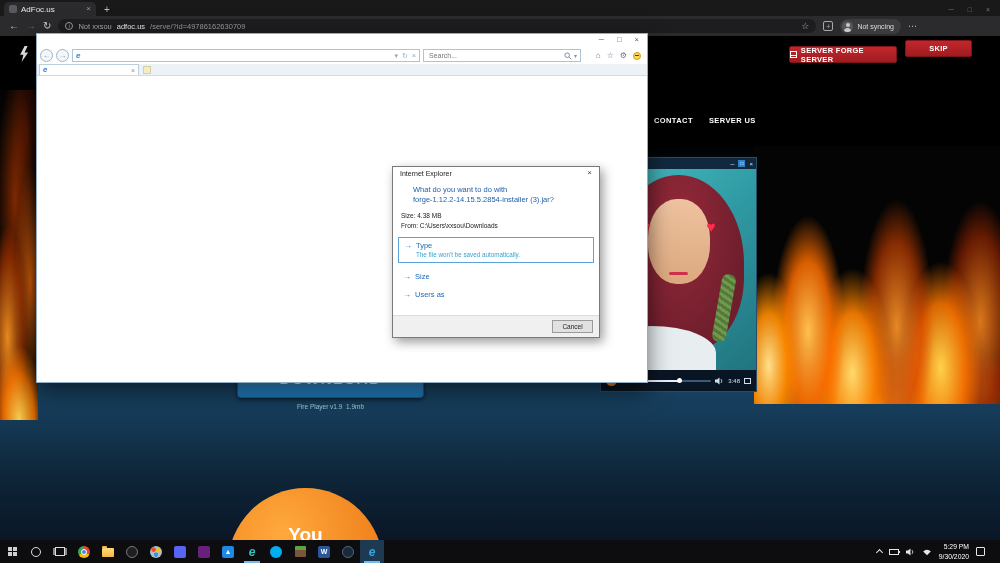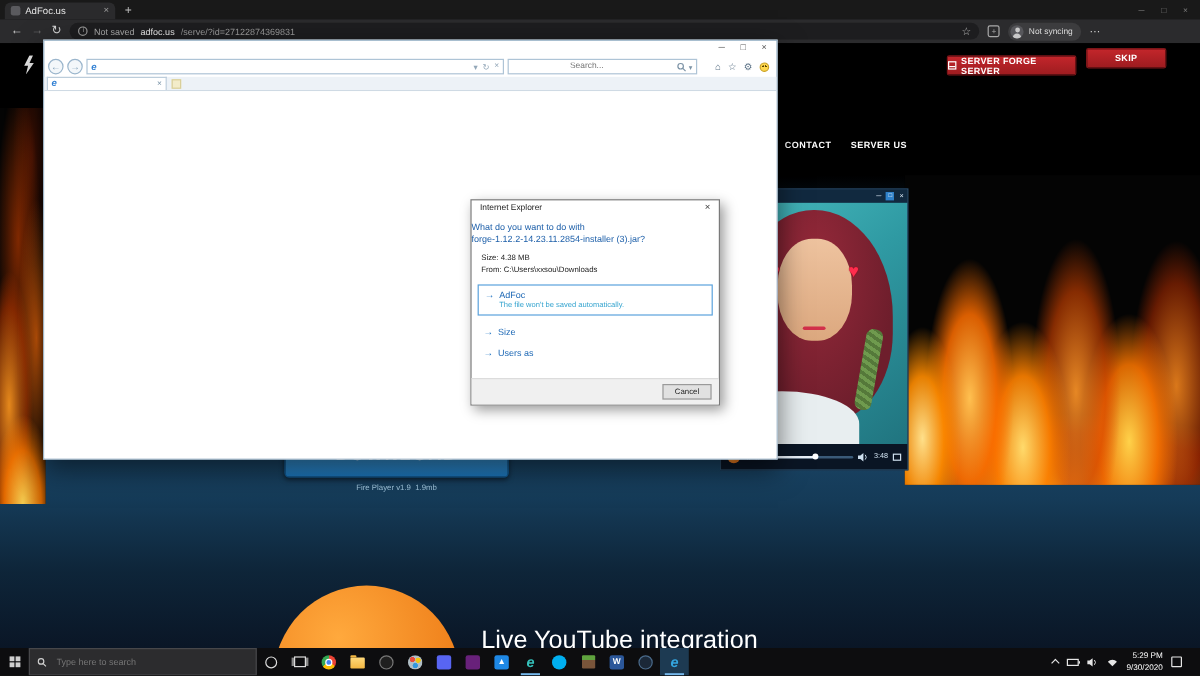--- a/index.html
+++ b/index.html
@@ -111,40 +111,40 @@
              border:1px solid #93aec4;box-shadow:0 8px 22px rgba(0,0,0,.55);z-index:10;}
   .ie-titlebar{height:13px;position:relative;}
   .ie-wc{position:absolute;right:8px;top:2px;display:flex;gap:13px;color:#5a5a5a;font-size:7.5px;line-height:1;}
   .ie-navbar{height:17px;display:flex;align-items:center;gap:3px;padding:0 3px;}
   .nav-circle{width:13px;height:13px;border-radius:50%;border:1px solid #9ab5cc;background:#f3f7fa;
               display:flex;align-items:center;justify-content:center;color:#8aa6bd;font-size:8px;line-height:1;flex:0 0 auto;}
   .ie-address{flex:1;max-width:348px;height:13px;border:1px solid #aec4d6;display:flex;align-items:center;gap:3px;padding:0 3px;}
   .e-logo{color:#2f7fd3;font-weight:bold;font-style:italic;font-size:8px;line-height:1;}
   .addr-ics{margin-left:auto;display:flex;gap:4px;color:#93a7b8;font-size:7px;}
   .ie-search{width:158px;height:13px;border:1px solid #aec4d6;display:flex;align-items:center;gap:2px;padding:0 3px;}
-  .ie-search input{border:0;outline:0;flex:1;min-width:0;font-size:7px;color:#555;background:transparent;font-family:inherit;margin-left:46px;}
+  .ie-search input{border:0;outline:0;flex:1;min-width:0;font-size:7px;color:#555;background:transparent;font-family:inherit;}
   .dd{color:#7c93a6;font-size:6px;}
   .ie-ticons{margin-left:auto;display:flex;align-items:center;gap:6px;padding-right:3px;color:#5f7documents;}
   .ie-ticons span{color:#5f7589;font-size:8px;line-height:1;}
   .smiley{width:8px;height:8px;border-radius:50%;border:1px solid #c9a227;flex:0 0 auto;
           background:radial-gradient(circle at 32% 38%,#5a4500 .7px,transparent .9px),
                      radial-gradient(circle at 68% 38%,#5a4500 .7px,transparent .9px),#ffd84d;}
   .ie-tabrow{height:12px;background:#edf2f7;border-bottom:1px solid #cfdae4;display:flex;align-items:flex-end;gap:4px;padding-left:2px;}
   .ie-tab{width:100px;height:11px;background:#fff;border:1px solid #bccddb;border-bottom:0;
           display:flex;align-items:center;gap:3px;padding:0 3px;}
   .ie-tab-close{margin-left:auto;color:#7b94a9;font-size:7px;line-height:1;}
   .ntp{width:8px;height:8px;background:#f3ecc9;border:1px solid #d9cf9a;margin-bottom:1px;}
   .ie-content{position:absolute;left:0;right:0;top:42px;bottom:0;background:#fff;}
 
   
   .ie-dialog{position:absolute;left:392px;top:166px;width:208px;height:172px;background:#fff;
              border:1px solid #7a7a7a;box-shadow:3px 4px 10px rgba(0,0,0,.4);z-index:20;}
   .dlg-title{height:13px;padding:3px 0 0 7px;font-size:7px;color:#222;position:relative;}
   .dlg-close{position:absolute;right:7px;top:2px;font-size:8px;color:#444;line-height:1;}
-  .dlg-question{padding:5px 0 0;color:#1d5fa9;font-size:7.5px;line-height:1.35;}
+  .dlg-question{padding:5px 20px 0;color:#1d5fa9;font-size:7.5px;line-height:1.35;}
   .dlg-meta{padding:6px 8px 0;color:#1a1a1a;font-size:6.5px;line-height:1.55;}
   .dlg-open{margin:6px 5px 0;border:1px solid #5aa2dd;padding:3px 5px 4px;}
   .dlg-row{display:flex;gap:4px;align-items:center;color:#1d68b5;font-size:7.5px;}
   .arrow-ic{color:#2b7bc6;font-size:8px;line-height:1;}
   .dlg-note{margin-left:12px;color:#35a4cf;font-size:6.3px;margin-top:1px;}
   .dlg-action{margin:9px 10px 0;}
   .dlg-footer{position:absolute;bottom:0;left:0;right:0;height:22px;background:#f0f0f0;border-top:1px solid #dcdcdc;
               display:flex;align-items:center;justify-content:flex-end;padding:0 6px;}
   .btn-cancel{width:41px;height:13px;background:#e1e1e1;border:1px solid #9a9a9a;font-size:6.5px;color:#222;
               display:flex;align-items:center;justify-content:center;}
@@ -198,23 +198,23 @@
       <span>×</span>
     </div>
   </div>
 
   <div class="etoolbar">
     <span class="nav-glyph">←</span>
     <span class="nav-glyph disabled">→</span>
     <span class="nav-glyph">↻</span>
     <div class="urlpill">
       <span class="info-badge">i</span>
-      <span class="sec-label">Not saved</span>
+      <span class="sec-label">Not xxsou</span>
       <span class="url-domain">adfoc.us</span>
-      <span class="url-path">/serve/?id=27122874369831</span>
+      <span class="url-path">/serve/?id=49786162630709</span>
       <span class="pill-star">☆</span>
     </div>
     <span class="ext-ic">+</span>
     <div class="profile-pill">
       <span class="avatar"></span>
       <span class="profile-label">Not syncing</span>
     </div>
     <span class="menu-dots">⋯</span>
   </div>
 
@@ -269,21 +269,21 @@
         <svg width="9" height="8" viewBox="0 0 9 8">
           <path d="M0 2.5h2l2.5-2v7l-2.5-2H0z" fill="#cfe0ef"></path>
           <path d="M6 2a3 3 0 010 4" stroke="#cfe0ef" fill="none" stroke-width=".8"></path>
         </svg>
         <span class="vp-time">3:48</span>
         <span class="fs-box"></span>
       </div>
     </div>
 
     <div class="yt-circle"></div>
-    <div class="page-heading">Live YouTube integration</div>
+    <div class="yt-text">You</div>
   </div>
 
   <div class="ie-window">
     <div class="ie-titlebar">
       <div class="ie-wc">
         <span>─</span>
         <span>□</span>
         <span>×</span>
       </div>
     </div>
@@ -321,30 +321,30 @@
       <span class="ntp"></span>
     </div>
     <div class="ie-content"></div>
   </div>
 
   <div class="ie-dialog">
     <div class="dlg-title">Internet Explorer</div>
     <span class="dlg-close">×</span>
     <div class="dlg-question">
       <div>What do you want to do with</div>
-      <div>forge-1.12.2-14.23.11.2854-installer (3).jar?</div>
+      <div>forge-1.12.2-14.15.5.2854-installer (3).jar?</div>
     </div>
     <div class="dlg-meta">
       <div>Size: 4.38 MB</div>
       <div>From: C:\Users\xxsou\Downloads</div>
     </div>
     <div class="dlg-open">
       <div class="dlg-row">
         <span class="arrow-ic">→</span>
-        <span>AdFoc</span>
+        <span>Type</span>
       </div>
       <div class="dlg-note">The file won't be saved automatically.</div>
     </div>
     <div class="dlg-row dlg-action">
       <span class="arrow-ic">→</span>
       <span>Size</span>
     </div>
     <div class="dlg-row dlg-action">
       <span class="arrow-ic">→</span>
       <span>Users as</span>
@@ -357,27 +357,20 @@
   </div>
 
   <div class="taskbar">
     <div class="tb-start">
       <span class="win-logo">
           <i></i>
           <i></i>
           <i></i>
           <i></i>
         </span>
-    </div>
-    <div class="tb-search">
-      <svg width="8" height="8" viewBox="0 0 8 8">
-        <circle cx="3.2" cy="3.2" r="2.3" fill="none" stroke="#cfcfcf" stroke-width="1"></circle>
-        <line x1="5" y1="5" x2="7.3" y2="7.3" stroke="#cfcfcf" stroke-width="1"></line>
-      </svg>
-      <input placeholder="Type here to search" style="">
     </div>
     <div class="tb-cell">
         <span class="cortana"></span>
       </div>
     <div class="tb-cell">
         <span class="taskview"></span>
       </div>
     <div class="tb-cell">
         <span class="ic-chrome"></span>
       </div>

